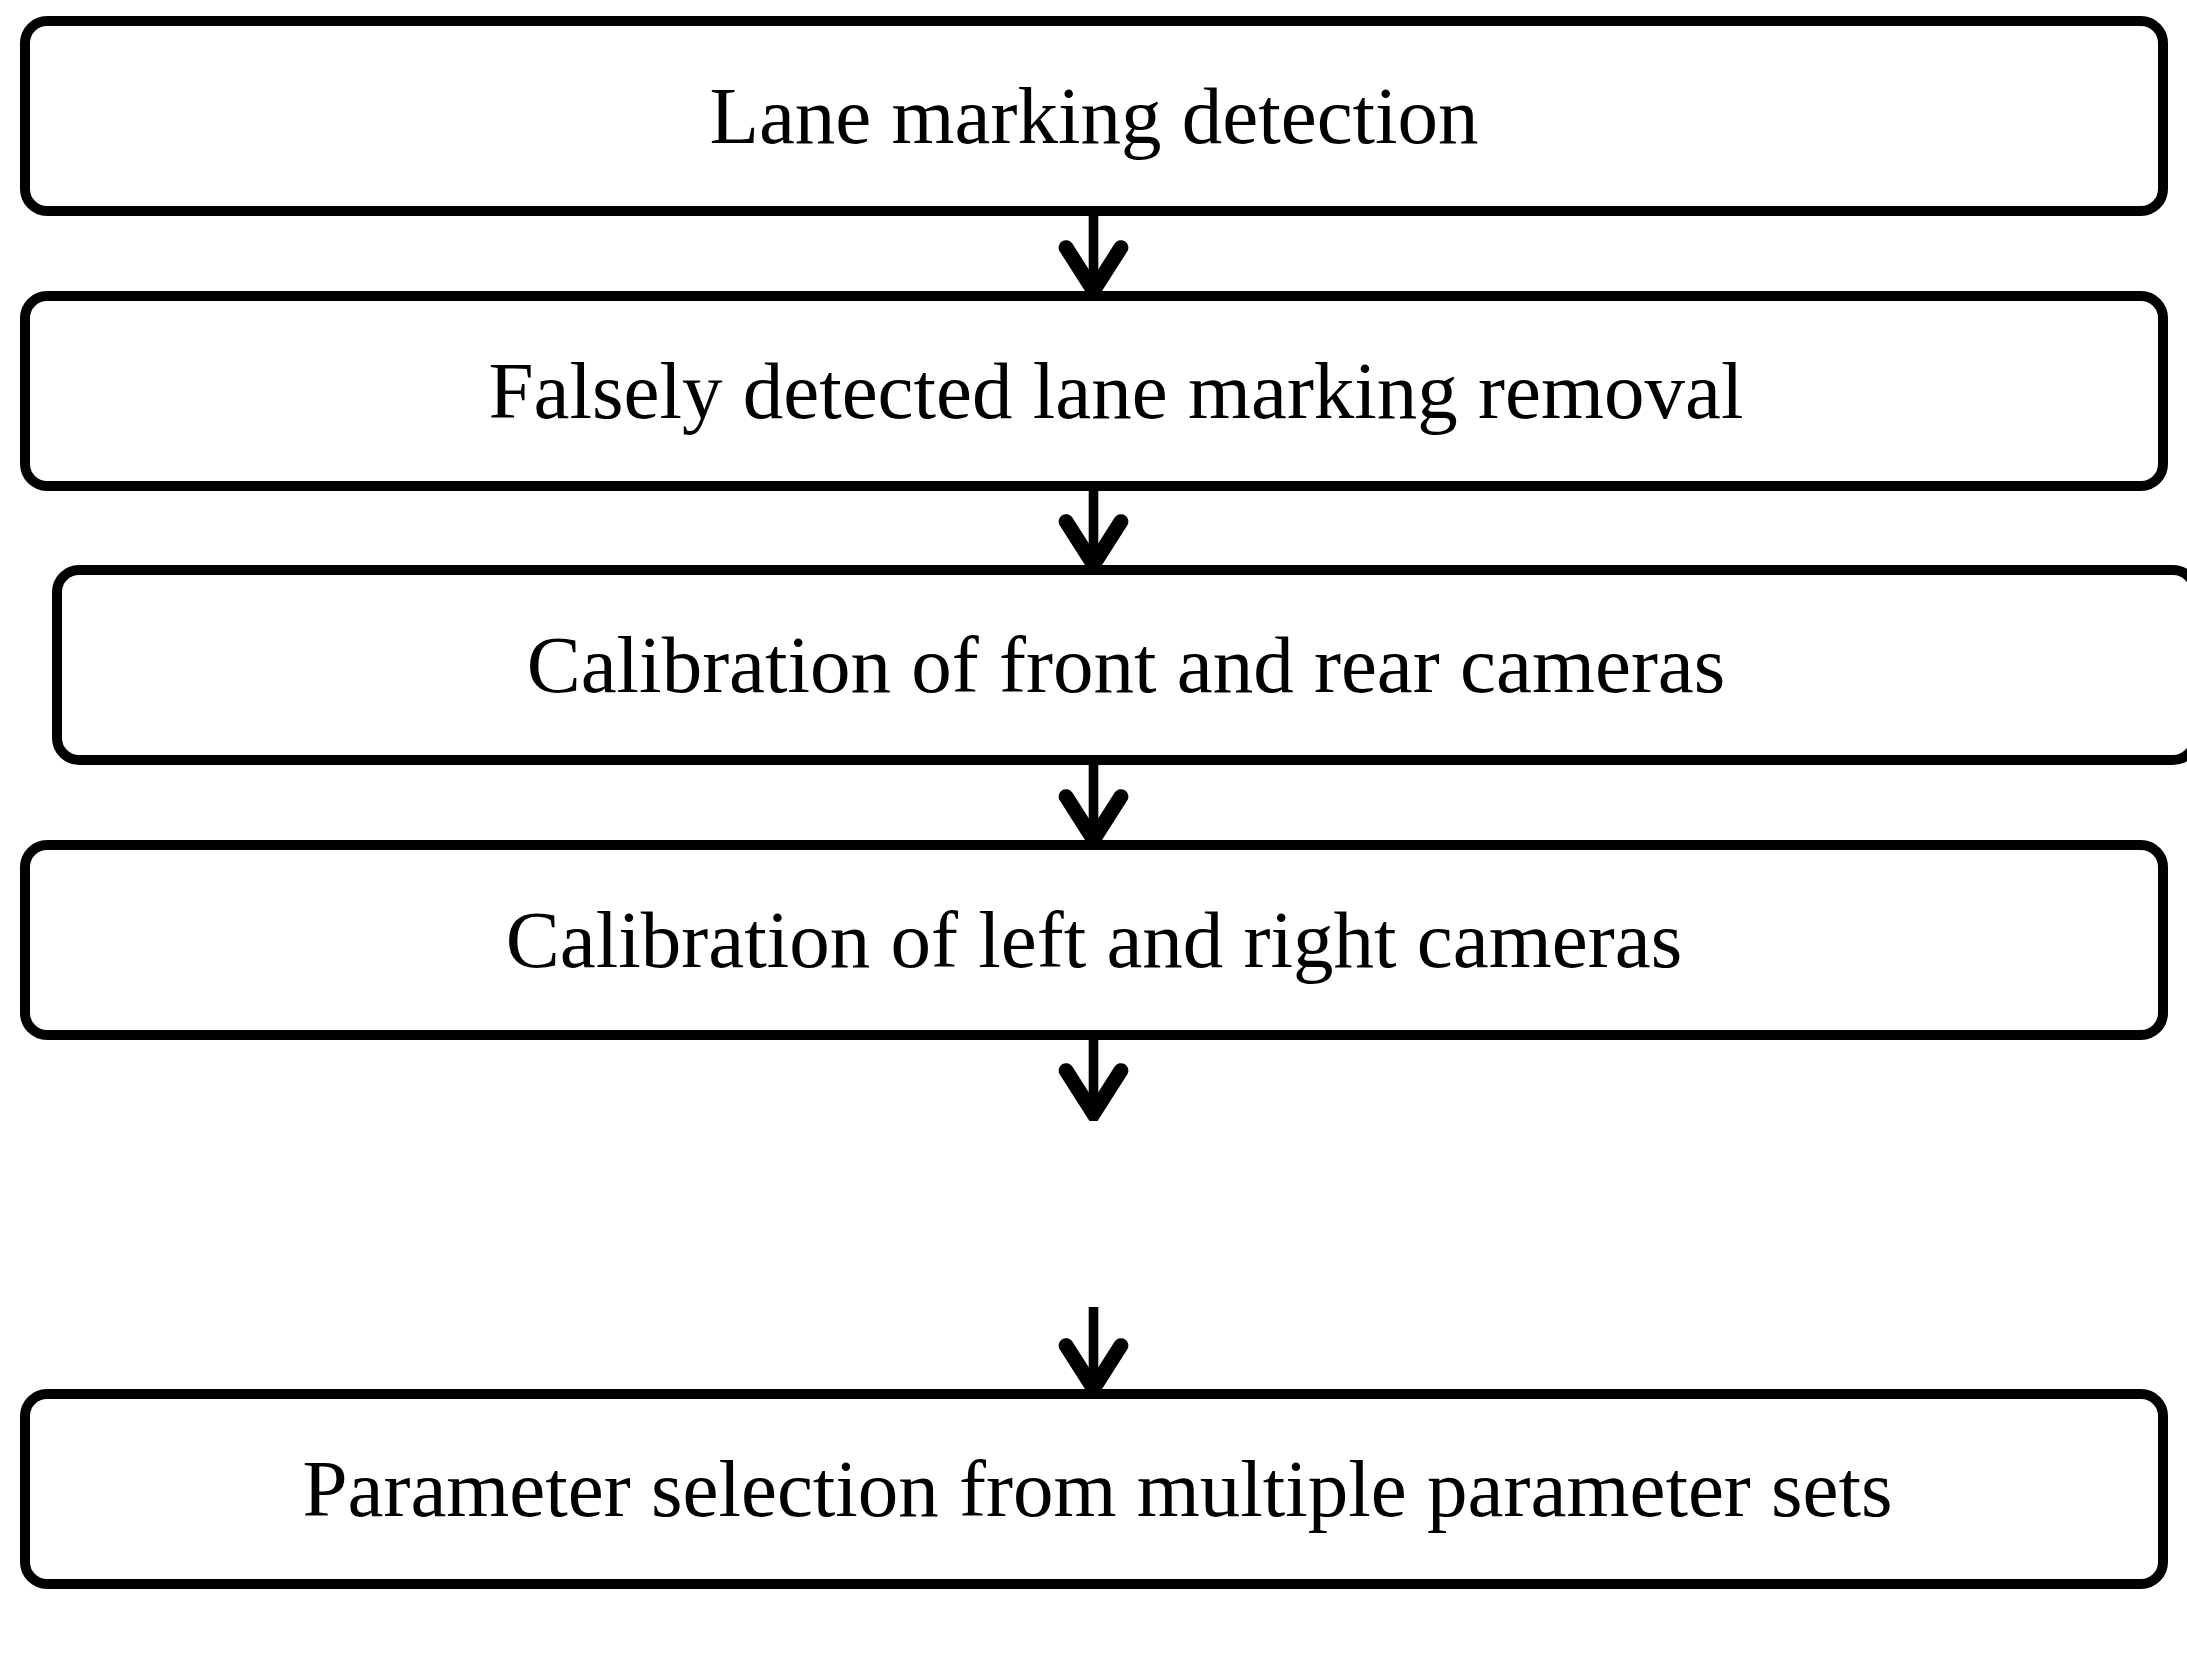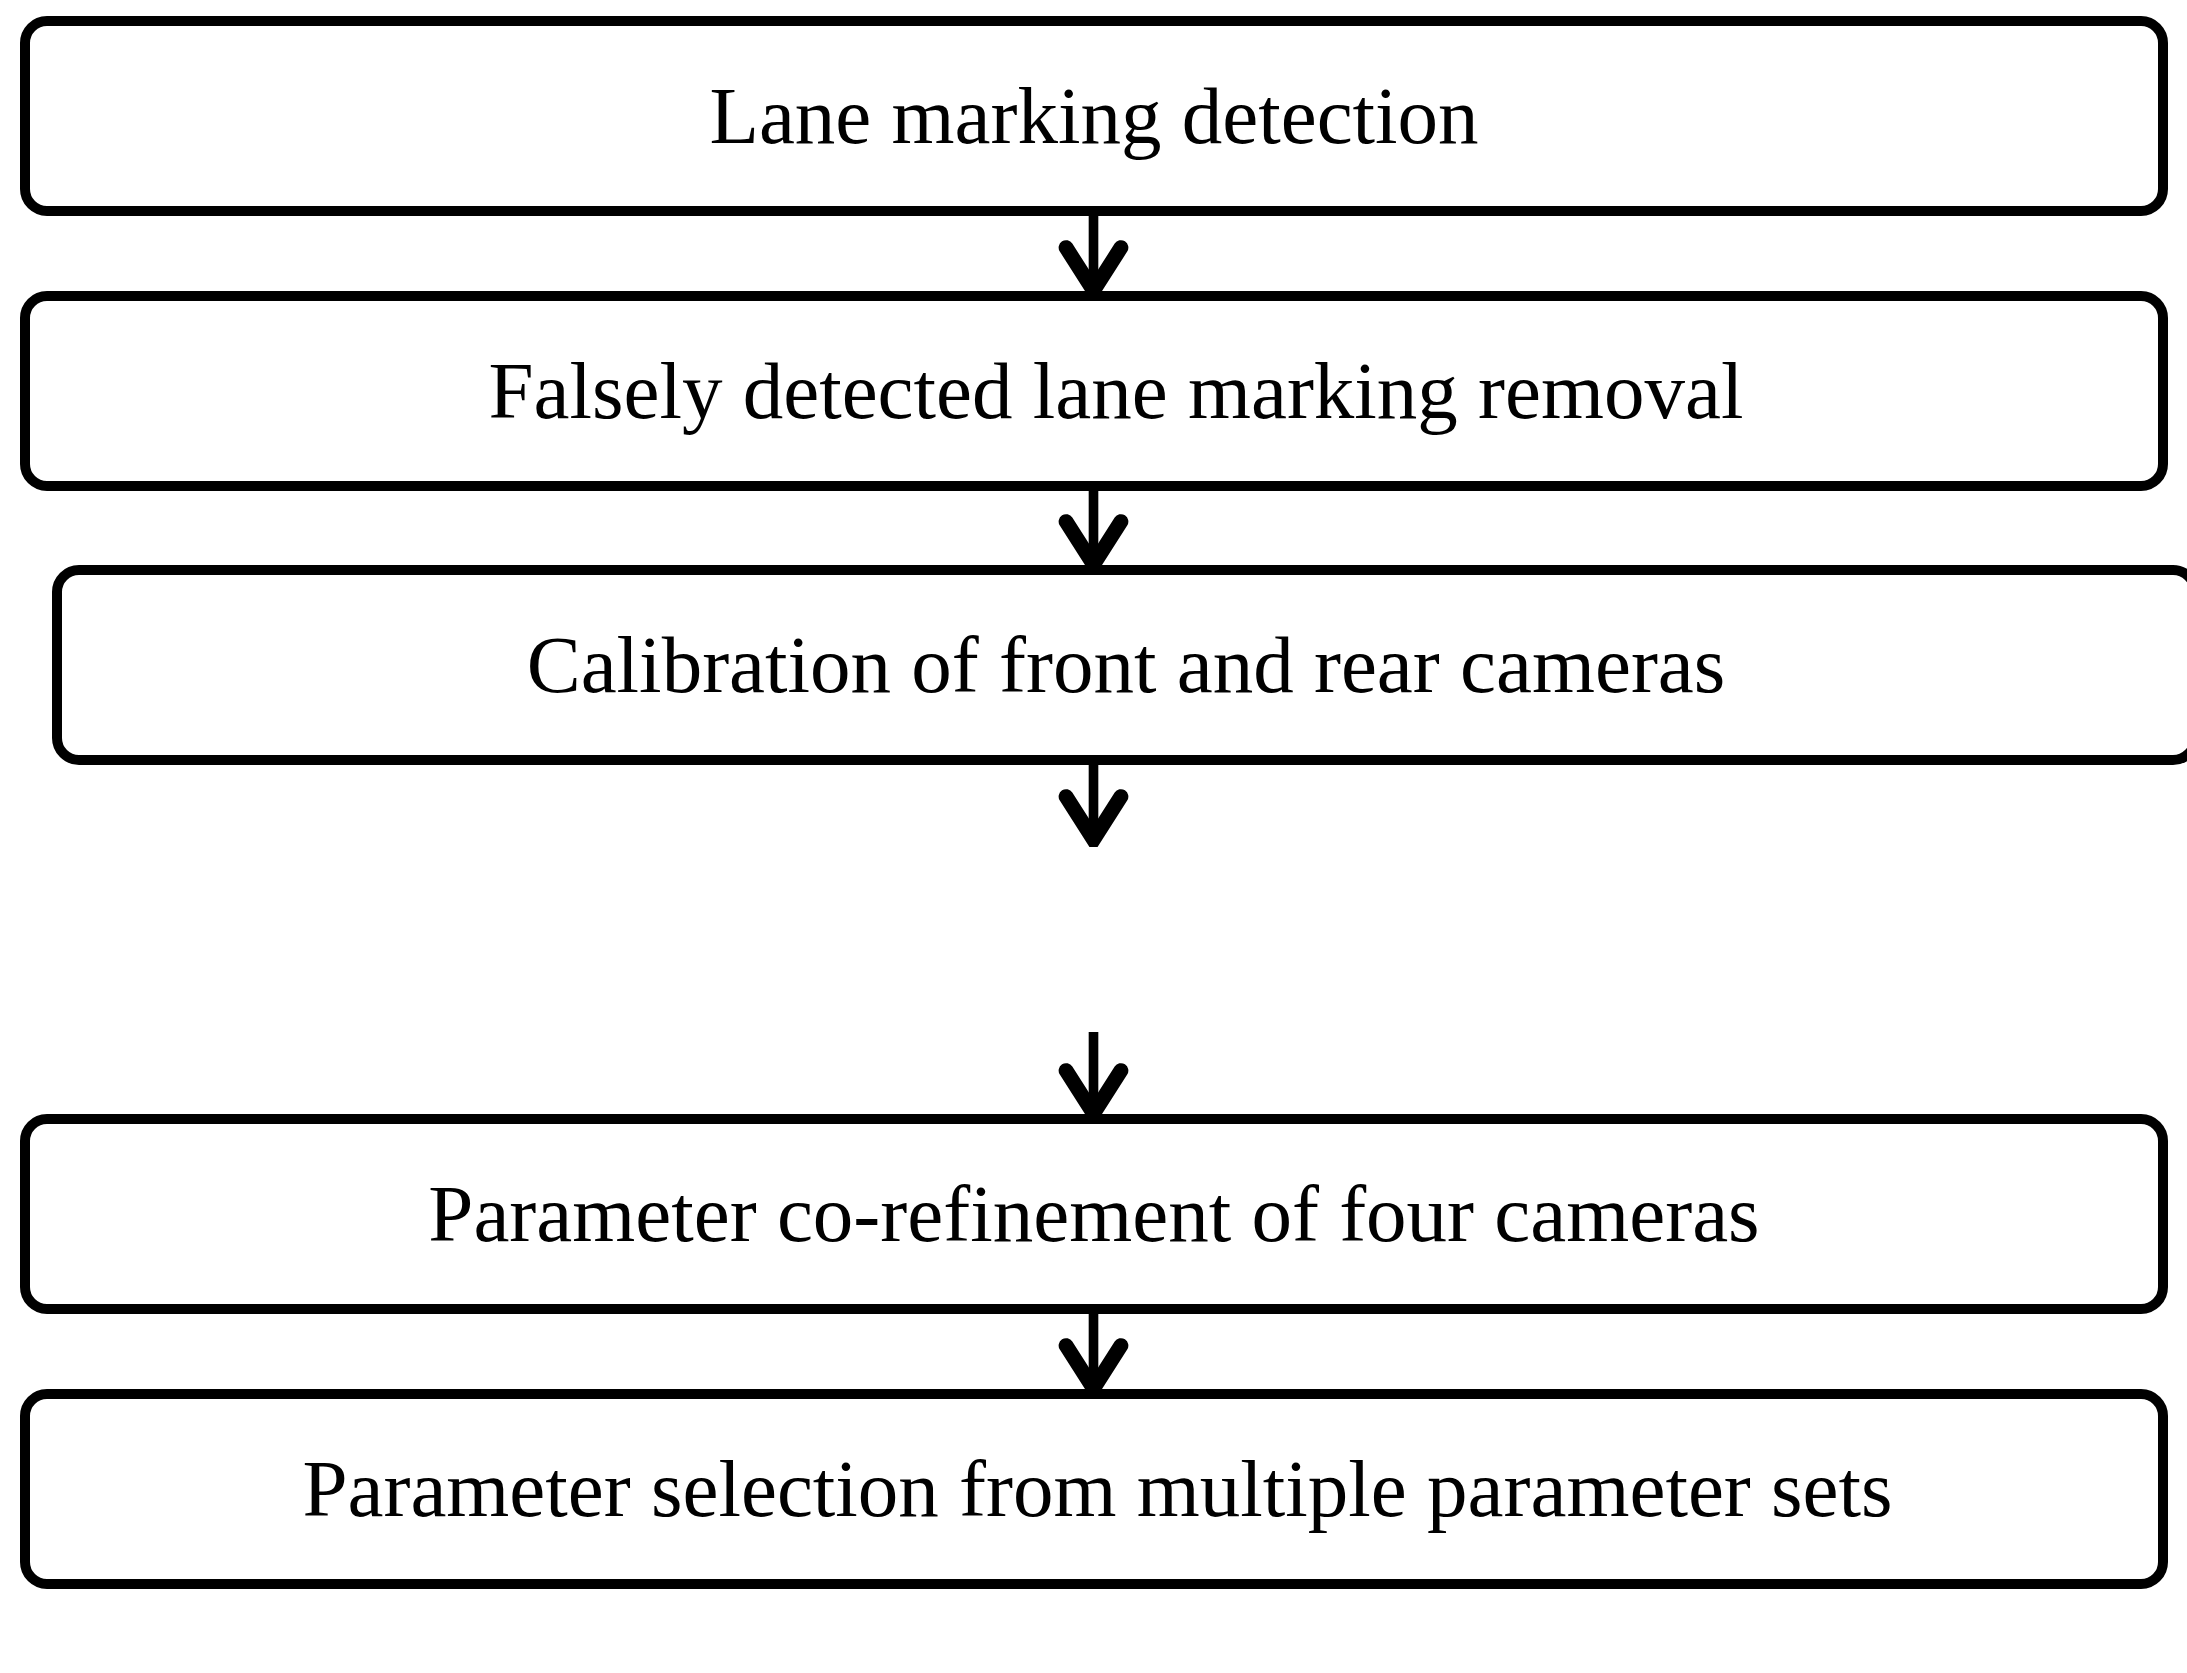--- a/index.html
+++ b/index.html
@@ -107,31 +107,31 @@
     <span class="node-label">Calibration of front and rear cameras</span>
   </div>
 
   <div class="connector conn-2" style="top: 758px; height: 89px;">
     <svg viewBox="0 0 130 120" xmlns="http://www.w3.org/2000/svg" style="height: 89px;">
       <line x1="65" y1="0" x2="65" y2="112" stroke="#000000" stroke-width="13" stroke-linecap="butt"></line>
       <polyline points="28,52 65,110 102,52" fill="none" stroke="#000000" stroke-width="20" stroke-linecap="round" stroke-linejoin="miter"></polyline>
     </svg>
   </div>
 
+  <div class="node node-3" style="top: 840px;">
+    <span class="node-label">Calibration of left and right cameras</span>
+  </div>
 
   <div class="connector conn-3" style="top: 1032px; height: 89px;">
     <svg viewBox="0 0 130 120" xmlns="http://www.w3.org/2000/svg" style="height: 89px;">
       <line x1="65" y1="0" x2="65" y2="112" stroke="#000000" stroke-width="13" stroke-linecap="butt"></line>
       <polyline points="28,52 65,110 102,52" fill="none" stroke="#000000" stroke-width="20" stroke-linecap="round" stroke-linejoin="miter"></polyline>
     </svg>
   </div>
 
-  <div class="node node-4" style="top: 1114px;">
-    <span class="node-label">Parameter co-refinement of four cameras</span>
-  </div>
 
   <div class="connector conn-4" style="top: 1307px; height: 89px;">
     <svg viewBox="0 0 130 120" xmlns="http://www.w3.org/2000/svg" style="height: 89px;">
       <line x1="65" y1="0" x2="65" y2="112" stroke="#000000" stroke-width="13" stroke-linecap="butt"></line>
       <polyline points="28,52 65,110 102,52" fill="none" stroke="#000000" stroke-width="20" stroke-linecap="round" stroke-linejoin="miter"></polyline>
     </svg>
   </div>
 
   <div class="node node-5" style="top: 1389px; padding-left: 7px;">
     <span class="node-label">Parameter selection from multiple parameter sets</span>

